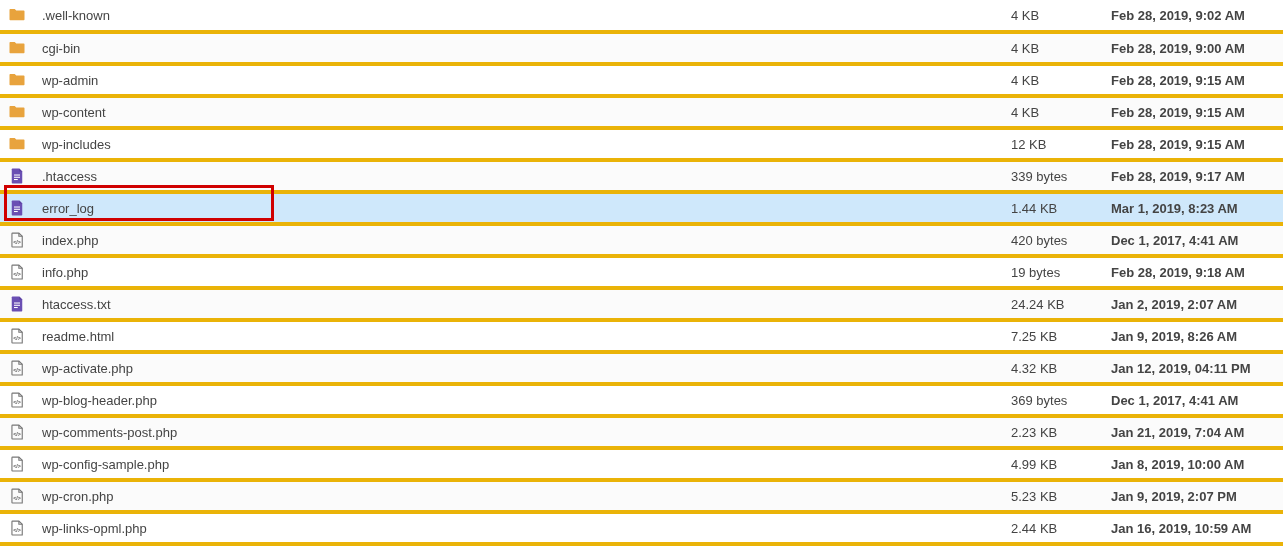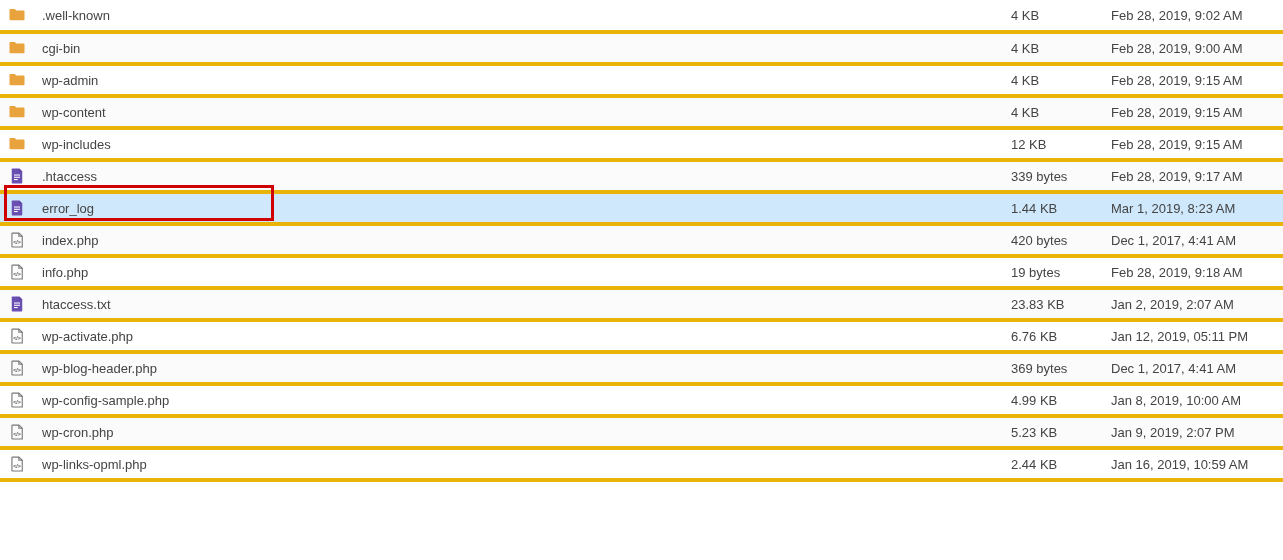--- a/index.html
+++ b/index.html
@@ -5,21 +5,21 @@
   * { box-sizing: border-box; margin: 0; padding: 0; }
   html, body { width: 1283px; font-family: Arial, Helvetica, sans-serif; font-size: 13px; color: #444; background: #fff; }
   .file-table { width: 100%; border-collapse: collapse; table-layout: fixed; }
   .file-table tr { height: 32px; border-bottom: 4px solid #eab308; }
   .file-table tr:nth-child(even) { background: #fbfbfb; }
   .file-table tr.selected { background: #cfe8fb !important; }
   .file-table td { padding: 0 8px; white-space: nowrap; overflow: hidden; text-overflow: ellipsis; vertical-align: middle; }
   .col-icon { width: 34px; text-align: center; padding: 0 !important; }
   .col-name { }
   .col-size { width: 100px; margin-left: 28px; }
-  .col-date { width: 180px; }
+  .col-date { width: 180px; font-weight: bold; }
   .icon-wrap { display: flex; align-items: center; justify-content: center; height: 100%; width: 100%; }
   svg.icon { width: 18px; height: 18px; display: block; }
   .highlight-box {
     position: absolute;
     border: 3px solid #d00000;
     pointer-events: none;
     left: 4px;
     top: 185px;
     width: 270px;
     height: 36px;
@@ -148,46 +148,70 @@
         </tr>
         <tr>
           <td class="col-icon">
             <span class="icon-wrap">
               <svg class="icon">
                 <use href="#sym-textfile"></use>
               </svg>
             </span>
           </td>
           <td class="col-name">htaccess.txt</td>
-          <td class="col-size">23.83 KB</td>
+          <td class="col-size">24.24 KB</td>
           <td class="col-date">Jan 2, 2019, 2:07 AM</td>
         </tr>
         <tr>
           <td class="col-icon">
             <span class="icon-wrap">
               <svg class="icon">
                 <use href="#sym-php"></use>
               </svg>
             </span>
           </td>
+          <td class="col-name">readme.html</td>
+          <td class="col-size">7.25 KB</td>
+          <td class="col-date">Jan 9, 2019, 8:26 AM</td>
+        </tr>
+        <tr>
+          <td class="col-icon">
+            <span class="icon-wrap">
+              <svg class="icon">
+                <use href="#sym-php"></use>
+              </svg>
+            </span>
+          </td>
           <td class="col-name">wp-activate.php</td>
-          <td class="col-size">6.76 KB</td>
-          <td class="col-date">Jan 12, 2019, 05:11 PM</td>
+          <td class="col-size">4.32 KB</td>
+          <td class="col-date">Jan 12, 2019, 04:11 PM</td>
         </tr>
         <tr>
           <td class="col-icon">
             <span class="icon-wrap">
               <svg class="icon">
                 <use href="#sym-php"></use>
               </svg>
             </span>
           </td>
           <td class="col-name">wp-blog-header.php</td>
           <td class="col-size">369 bytes</td>
           <td class="col-date">Dec 1, 2017, 4:41 AM</td>
+        </tr>
+        <tr>
+          <td class="col-icon">
+            <span class="icon-wrap">
+              <svg class="icon">
+                <use href="#sym-php"></use>
+              </svg>
+            </span>
+          </td>
+          <td class="col-name">wp-comments-post.php</td>
+          <td class="col-size">2.23 KB</td>
+          <td class="col-date">Jan 21, 2019, 7:04 AM</td>
         </tr>
         <tr>
           <td class="col-icon">
             <span class="icon-wrap">
               <svg class="icon">
                 <use href="#sym-php"></use>
               </svg>
             </span>
           </td>
           <td class="col-name">wp-config-sample.php</td>

